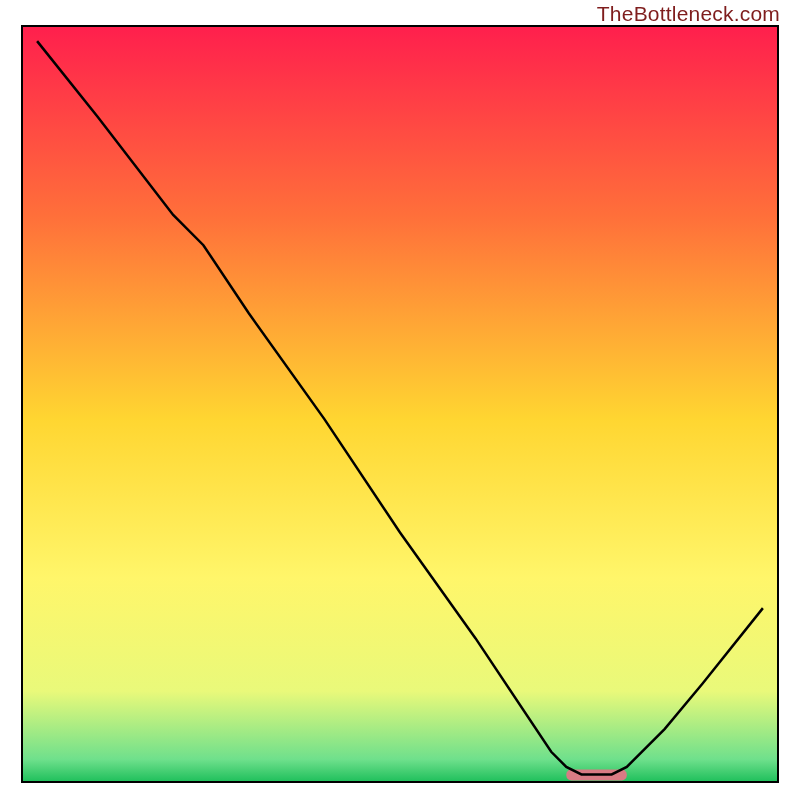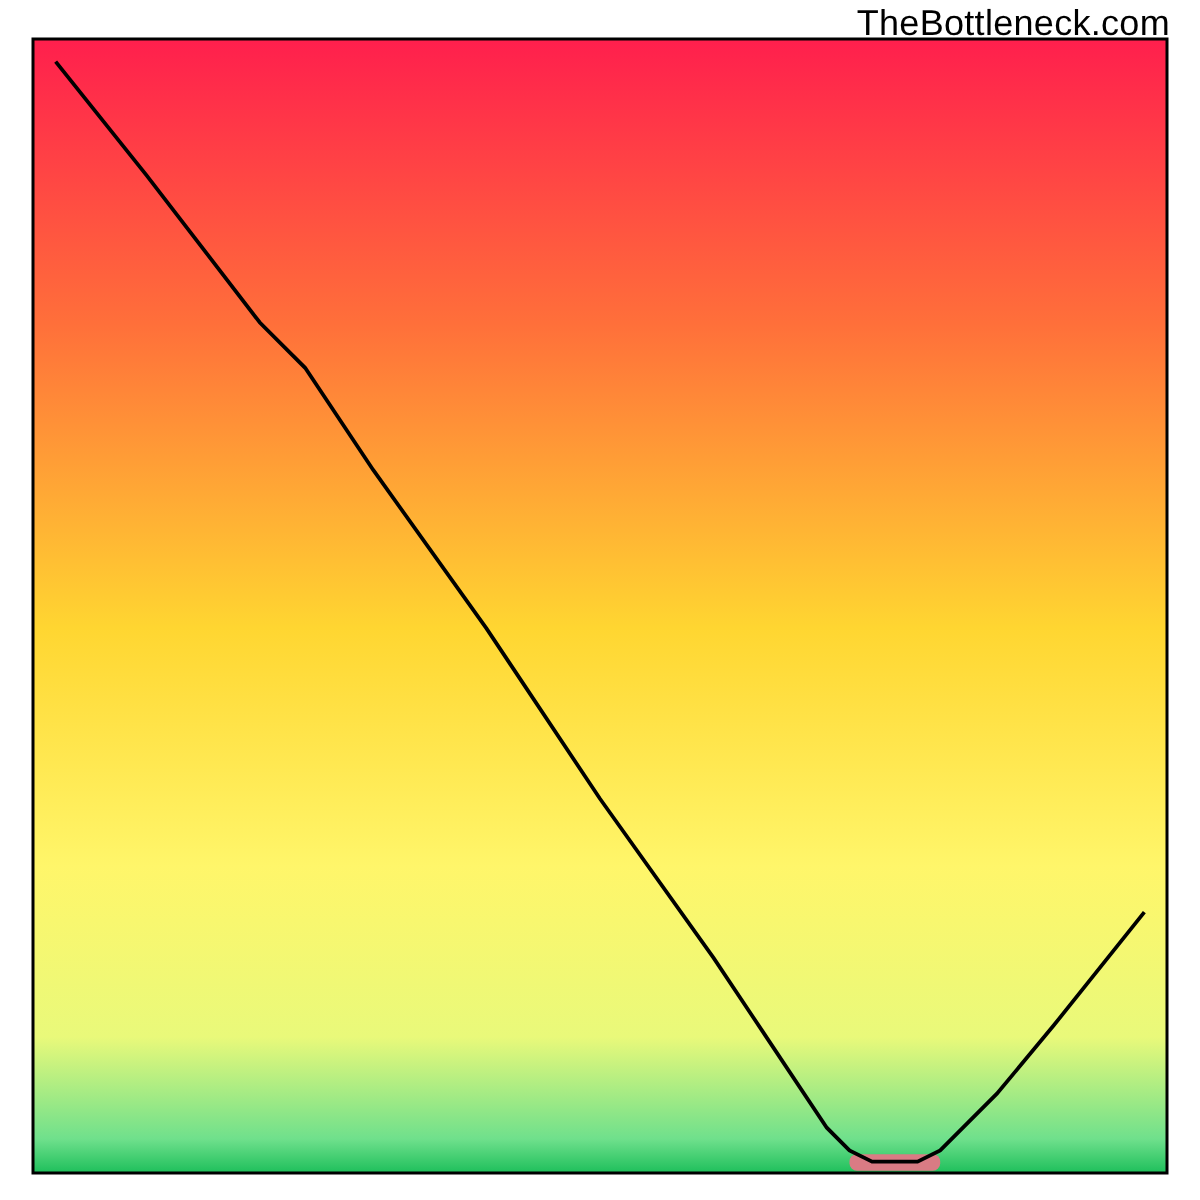--- a/index.html
+++ b/index.html
@@ -9,22 +9,22 @@
     height: 800px;
     background: #ffffff;
     position: relative;
     overflow: hidden;
   }
   .watermark {
     position: absolute;
     top: 2px;
     right: 20px;
     font-family: Arial, sans-serif;
-    font-size: 24px;
-    color: #000000;
+    font-size: 21px;
+    color: #7f1d1d;
     font-weight: 500;
     letter-spacing: 0.2px;
     z-index: 3;
   }
   svg {
     position: absolute;
     top: 0;
     left: 0;
   }
 </style>

